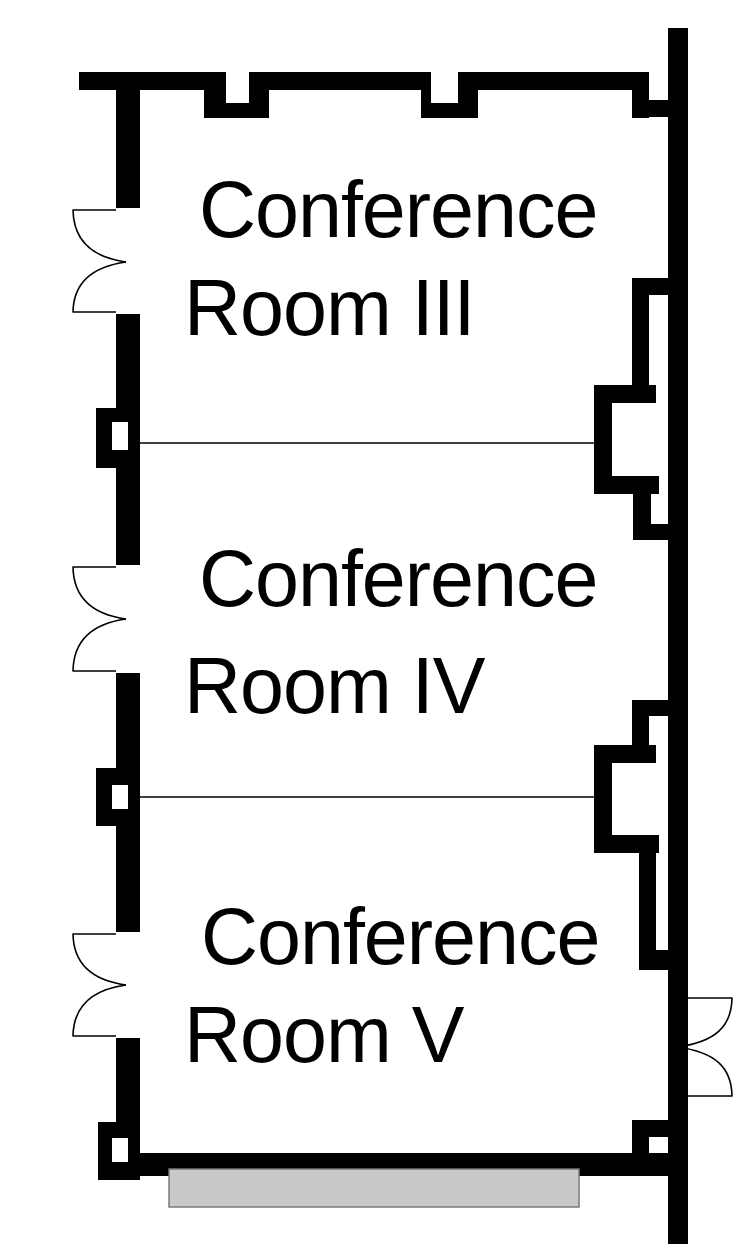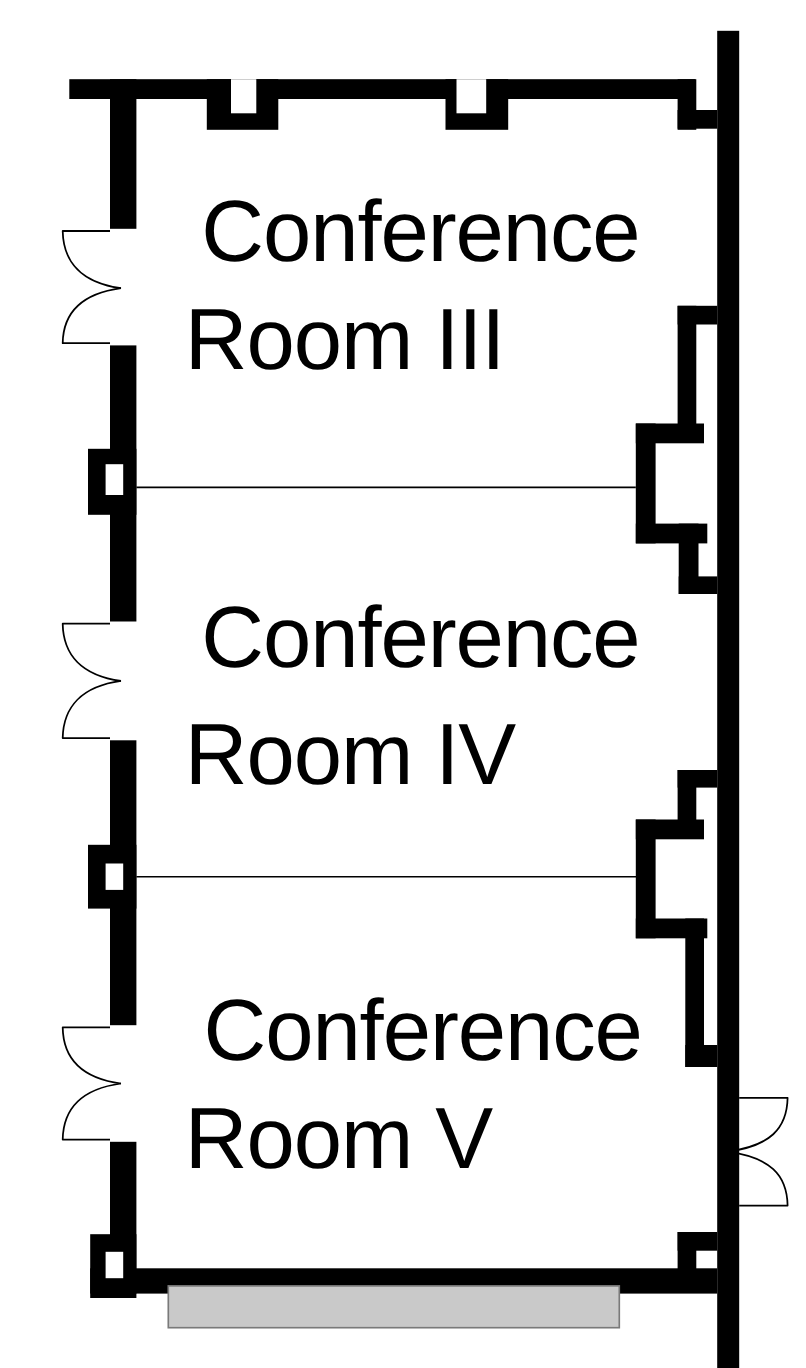--- a/index.html
+++ b/index.html
@@ -9,20 +9,21 @@
     width: 733px;
     height: 1244px;
     overflow: hidden;
     font-family: "Liberation Sans", sans-serif;
   }
   .plan-wrap {
     position: relative;
     width: 642px;
     height: 1244px;
     background: var(--bg, #ffffff);
+    padding-left: 16px;
   }
   svg { display: block; }
   .wall   { fill: var(--wall, #000000); }
   .cutout { fill: var(--bg, #ffffff); }
   .thin   { stroke: var(--wall, #000000); stroke-width: 1.5; fill: none; }
   .door   { stroke: var(--wall, #000000); stroke-width: 1.6; fill: none;
             stroke-linejoin: round; stroke-linecap: butt; }
   .walkway { fill: var(--walkway, #c9c9c9); stroke: var(--walkway-border, #7a7a7a); stroke-width: 1.5; }
   .room-label {
     fill: var(--text, #000000);

